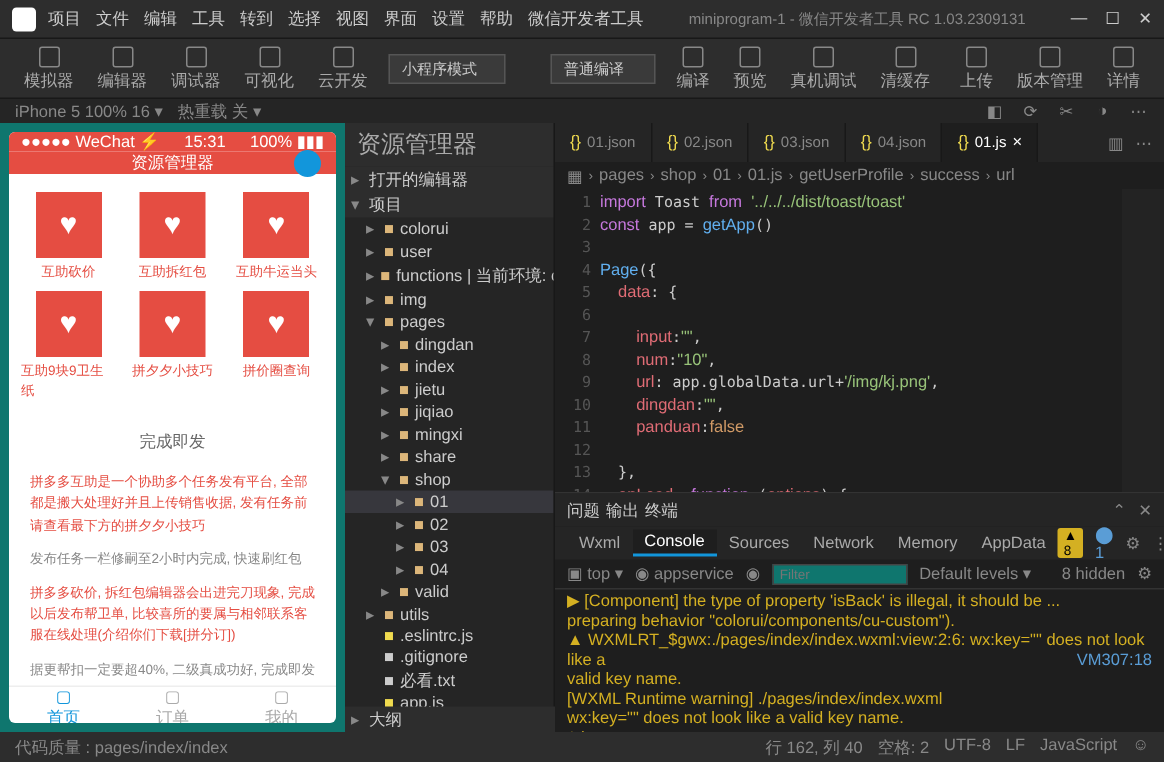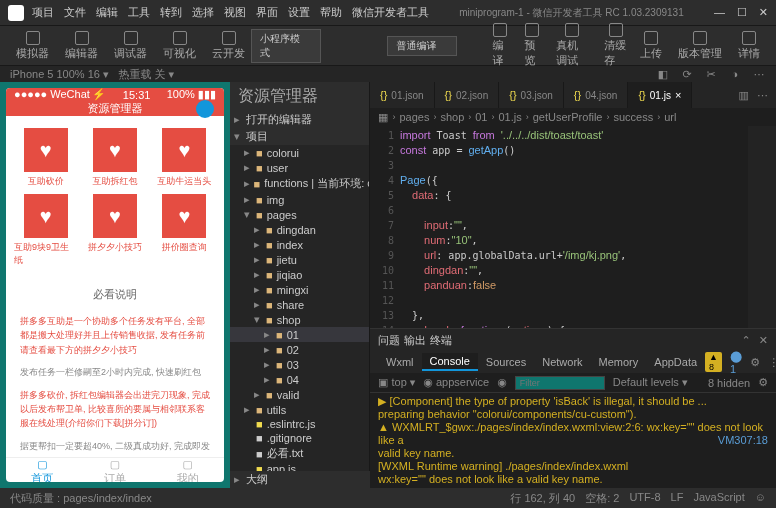--- a/index.html
+++ b/index.html
@@ -7,21 +7,21 @@
 .titlebar{height:26px;background:#2d2d2d;display:flex;align-items:center;padding:0 8px;border-bottom:1px solid #181818}
 .titlebar .logo{width:16px;height:16px;background:#fff;border-radius:3px;margin-right:8px}
 .titlebar .menus{display:flex;gap:10px;color:#ccc}
 .titlebar .menus span{cursor:pointer}
 .titlebar .center{flex:1;text-align:center;color:#888;font-size:10px}
 .titlebar .winbtns{display:flex;gap:12px;color:#ccc}
 .toolbar{height:40px;background:#2d2d2d;display:flex;align-items:center;padding:0 10px;border-bottom:1px solid #181818}
 .toolbar .left{display:flex;gap:4px}
 .toolbar .tbtn{display:flex;flex-direction:column;align-items:center;gap:1px;padding:2px 6px;color:#aaa;font-size:9px}
 .toolbar .tbtn .ic{width:14px;height:14px;border:1px solid #888;border-radius:2px}
-.toolbar .mid{flex:1;display:flex;align-items:center;gap:21px;justify-content:center}
+.toolbar .mid{flex:1;display:flex;align-items:center;gap:0;justify-content:center}
 .toolbar .sel{background:#3a3a3a;border:1px solid #555;padding:2px 18px 2px 8px;font-size:10px;color:#ccc;position:relative;min-width:70px}
 .toolbar .right{display:flex;gap:4px}
 .deviceinfo{height:16px;background:#252525;display:flex;align-items:center;padding:0 10px;gap:10px;color:#888;font-size:9px}
 .main{display:flex;height:406px}
 .simulator{width:230px;background:#0f766e;padding:6px;display:flex;flex-direction:column}
 .phone{flex:1;background:#fff;border-radius:4px;overflow:hidden;display:flex;flex-direction:column}
 .phone .statusbar{height:18px;background:#e54d42;display:flex;align-items:center;justify-content:space-between;padding:0 8px;color:#fff;font-size:9px}
 .phone .navbar{height:34px;background:#e54d42;display:flex;align-items:center;justify-content:center;color:#fff;font-size:13px;position:relative}
 .phone .navbar .search{position:absolute;right:10px;width:18px;height:18px;background:#1296db;border-radius:50%}
 .phone .grid{display:grid;grid-template-columns:repeat(3,1fr);padding:12px 8px;gap:6px}
@@ -197,21 +197,21 @@
           </div>
           <div class="gitem">
             <div class="heart">♥</div>
             <div class="glabel">拼夕夕小技巧</div>
           </div>
           <div class="gitem">
             <div class="heart">♥</div>
             <div class="glabel">拼价圈查询</div>
           </div>
         </div>
-      <div class="section-title">必看说明</div>
+      <div class="section-title">完成即发</div>
       <div class="desc red">拼多多互助是一个协助多个任务发有平台, 全部都是搬大处理好并且上传销售收据, 发有任务前请查看最下方的拼夕夕小技巧</div>
       <div class="desc gray">发布任务一栏修嗣至2小时内完成, 快速刷红包</div>
       <div class="desc red">拼多多砍价, 拆红包编辑器会出进完刀现象, 完成以后发布帮卫单, 比较喜所的要属与相邻联系客服在线处理(介绍你们下载[拼分订])</div>
       <div class="desc gray">据更帮扣一定要超40%, 二级真成功好, 完成即发</div>
       <div class="tabbar" id="phone-tabs">
           <div class="tab active">
             <span>▢</span>
             <span>首页</span>
           </div>
           <div class="tab">

